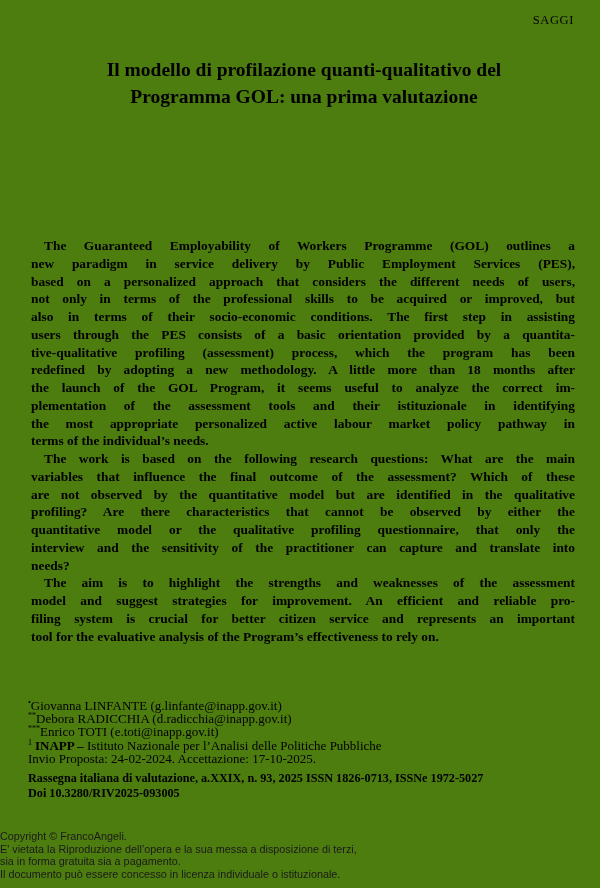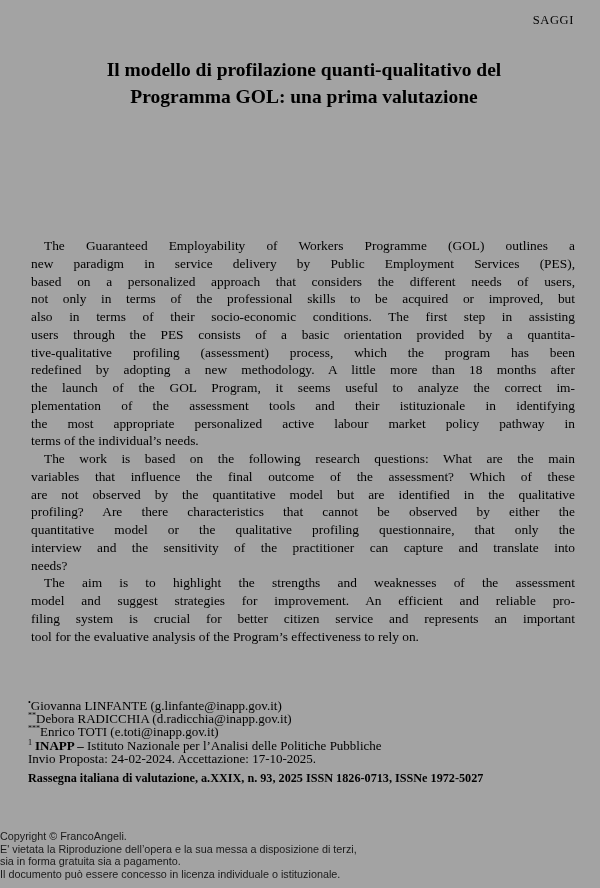--- a/index.html
+++ b/index.html
@@ -1,38 +1,38 @@
 <!DOCTYPE html>
 <html><head>
 <meta charset="utf-8">
 <style>
   html,body { margin:0; padding:0; background:#fff; }
   .page {
-    position:relative; width:600px; height:888px; background:#a3a3a3;
+    position:relative; width:600px; height:888px; background:#4d7c0f;
     font-family:"Liberation Serif","DejaVu Serif",serif; color:#000; overflow:hidden;
   }
   .saggi {
     position:absolute; top:13px; right:26px;
     font-size:12.5px; letter-spacing:0.6px;
   }
   .title {
     position:absolute; top:57px; left:28px; right:20px; margin:0;
     text-align:center; font-size:19.5px; line-height:26.5px; font-weight:bold;
   }
   .title span { display:block; }
   .authors {
     position:absolute; top:161px; left:0; right:0; text-align:center;
     font-size:13.5px; font-weight:bold; font-style:italic;
   }
   .authors sup { font-size:0.62em; }
   .abstract {
     position:absolute; top:237px; left:31px; width:544px;
     font-size:13.4px; line-height:17.75px;
   }
-  .al { text-align:left; }
+  .al { text-align:left;font-weight:bold; }
   .j  { text-align:justify; text-align-last:justify; }
   .ind { text-indent:13px; }
   .footnotes {
     position:absolute; top:699px; left:28px; width:552px;
     font-size:13px; line-height:13.2px;
   }
   .footnotes sup { font-size:0.62em; vertical-align:super; line-height:0; }
   .fb { font-weight:bold; margin-left:3px; }
   .journal {
     position:absolute; top:771px; left:28px; width:566px;
@@ -92,20 +92,21 @@
   <div class="footnotes">
     <div><sup>•</sup><span>Giovanna LINFANTE (g.linfante@inapp.gov.it)</span></div>
     <div><sup>**</sup><span>Debora RADICCHIA (d.radicchia@inapp.gov.it)</span></div>
     <div><sup>***</sup><span>Enrico TOTI (e.toti@inapp.gov.it)</span></div>
     <div><sup>1</sup><span class="fb">INAPP –</span><span> Istituto Nazionale per l’Analisi delle Politiche Pubbliche</span></div>
     <div><span>Invio Proposta: 24-02-2024. Accettazione: 17-10-2025.</span></div>
   </div>
 
   <div class="journal">
     <div>Rassegna italiana di valutazione, a.XXIX, n. 93, 2025 ISSN 1826-0713, ISSNe 1972-5027</div>
+    <div>Doi 10.3280/RIV2025-093005</div>
   </div>
 
   <div class="copyright">
     <div>Copyright © FrancoAngeli.</div>
     <div>E' vietata la Riproduzione dell’opera e la sua messa a disposizione di terzi,</div>
     <div>sia in forma gratuita sia a pagamento.</div>
     <div>Il documento può essere concesso in licenza individuale o istituzionale.</div>
   </div>
 
 </div>

